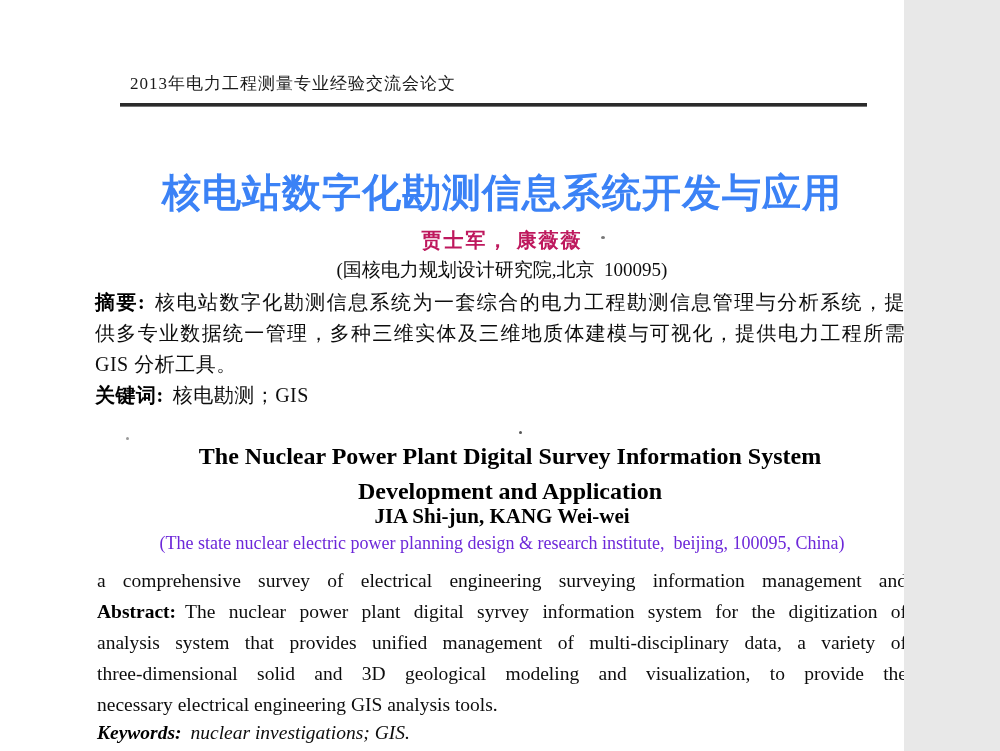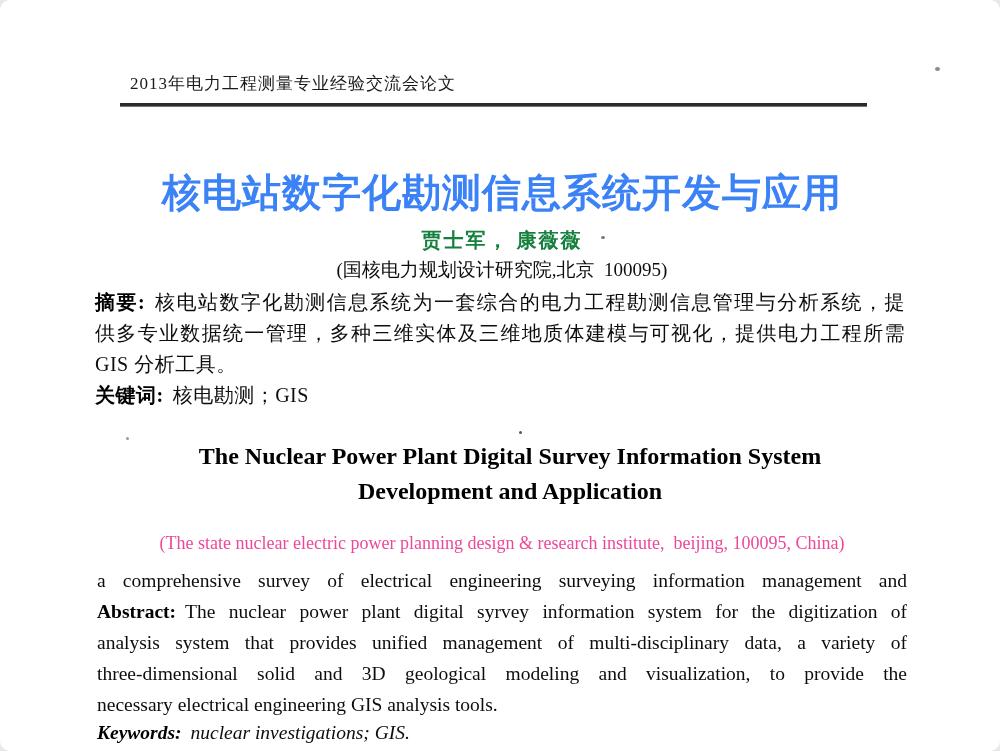--- a/index.html
+++ b/index.html
@@ -1,44 +1,43 @@
 <!DOCTYPE html>
 <html><head>
 <meta charset="utf-8">
 <style>
   html,body{margin:0;padding:0;background:#e8e8e8;}
   .page{
     position:relative;
-    width:1000px;height:751px;
+    width:904px;height:751px;
     background:#ffffff;
     overflow:hidden;
     font-family:"Liberation Serif","DejaVu Serif",serif;
     color:#111111;
-    border-radius:10px;
   }
   
   .conf-header{
     position:absolute;left:130px;top:72px;
     font-size:17px;letter-spacing:1px;color:#1a1a1a;
     font-family:"Liberation Serif","DejaVu Serif",serif;
   }
   .header-rule{
     position:absolute;left:120px;top:103px;width:747px;height:3px;
     background:#2b2b2b;border-bottom:1px solid #777;
   }
   
   .title-zh{
     position:absolute;left:97px;top:166px;width:810px;margin:0;
     text-align:center;font-size:39px;font-weight:700;letter-spacing:1px;
     font-family:"Liberation Sans","DejaVu Sans",sans-serif;color:#3b82f6;
   }
   .authors-zh{
     position:absolute;left:97px;top:227px;width:810px;
     text-align:center;font-size:20px;font-weight:700;letter-spacing:2px;
-    white-space:pre;color:#15803d;
+    white-space:pre;color:#be185d;
   }
   .affil-zh{
     position:absolute;left:97px;top:257px;width:810px;
     text-align:center;font-size:19px;white-space:pre;color:#0d0d0d;
   }
   .abs-zh{
     position:absolute;left:95px;top:287px;width:810px;
     font-size:20px;color:#0d0d0d;
   }
   .zh-line{height:31px;line-height:31px;letter-spacing:0.5px;}
@@ -50,21 +49,21 @@
     text-align:center;font-size:24px;font-weight:700;color:#000;
   }
   .title-en.l1{top:435px;}
   .title-en.l2{top:470px;}
   .authors-en{
     position:absolute;left:97px;top:504px;width:810px;
     text-align:center;font-size:21px;font-weight:700;color:#000;
   }
   .affil-en{
     position:absolute;left:97px;top:533px;width:810px;
-    text-align:center;font-size:18px;white-space:pre;color:#ec4899;
+    text-align:center;font-size:18px;white-space:pre;color:#6d28d9;
   }
   .abs-en{
     position:absolute;left:97px;top:565px;width:810px;
     font-size:19.5px;color:#0d0d0d;
   }
   .en-line{height:31px;line-height:31px;}
   .kw-en{
     position:absolute;left:97px;top:717px;width:810px;
     font-size:19.5px;line-height:31px;color:#0d0d0d;font-style:italic;
   }
@@ -96,20 +95,21 @@
     <div class="zh-line just">供多专业数据统一管理，多种三维实体及三维地质体建模与可视化，提供电力工程所需</div>
     <div class="zh-line">GIS 分析工具。</div>
     <div class="zh-line">
       <span class="label">关键词:</span><span>核电勘测；GIS</span>
     </div>
   </div>
 
   <h2 class="title-en l1">The Nuclear Power Plant Digital Survey Information System</h2>
   <h2 class="title-en l2">Development and Application</h2>
 
+  <div class="authors-en">JIA Shi-jun, KANG Wei-wei</div>
 
   <div class="affil-en">(The state nuclear electric power planning design &amp; research institute,  beijing, 100095, China)</div>
 
   <div class="abs-en">
     <div class="en-line just">a comprehensive survey of electrical engineering surveying information management and</div>
     <div class="en-line just">
       <span class="label">Abstract:</span><span>The nuclear power plant digital syrvey information system for the digitization of</span>
     </div>
     <div class="en-line just">analysis system that provides unified management of multi-disciplinary data, a variety of</div>
     <div class="en-line just">three-dimensional solid and 3D geological modeling and visualization, to provide the</div>

